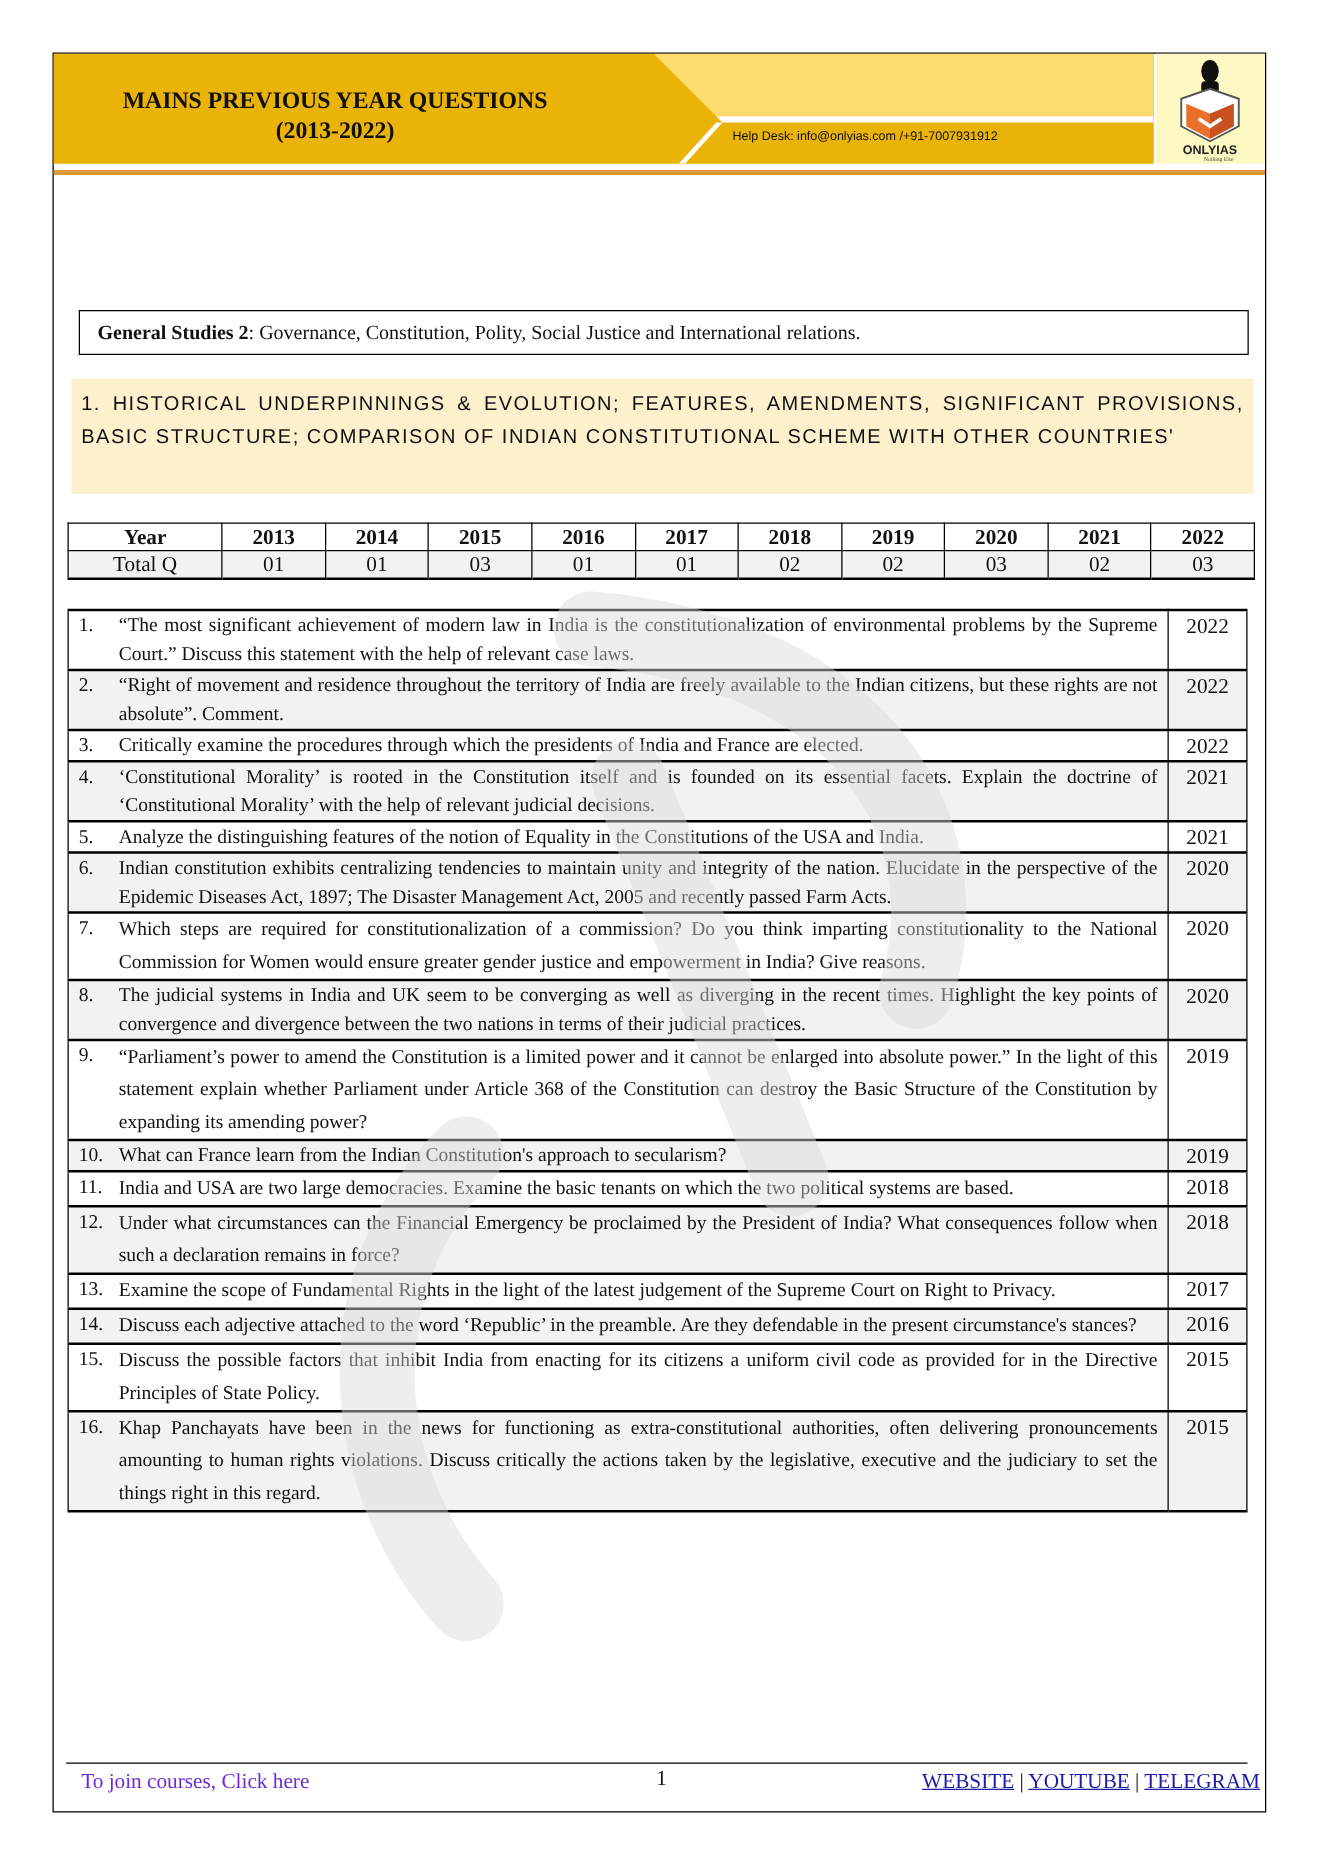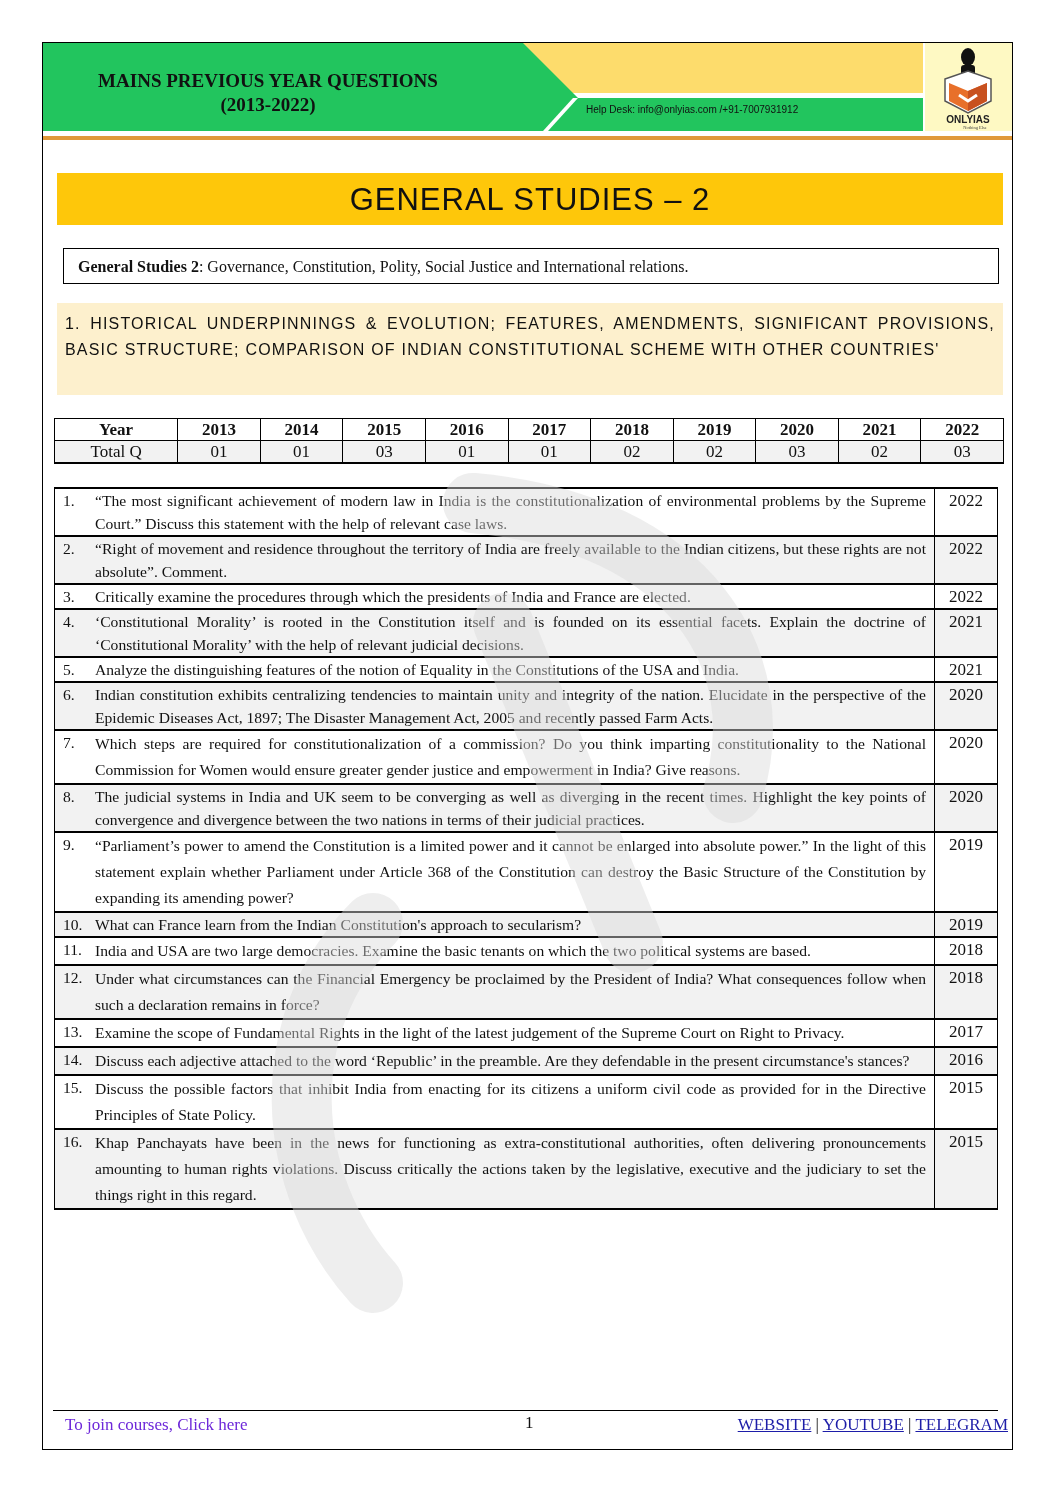--- a/index.html
+++ b/index.html
@@ -2,21 +2,21 @@
 <html><head>
   <meta charset="utf-8">
   <style>
     html, body { margin: 0; padding: 0; background: #ffffff; }
     body { width: 1058px; height: 1497px; position: relative; overflow: hidden;
       font-family: "DejaVu Serif", "Liberation Serif", serif; color: #111; }
     .page { position: absolute; left: 42px; top: 42px; width: 971px; height: 1408px;
       border: 1.5px solid #000; box-sizing: border-box; background: #fff; }
 
     
-    .hdr { position: absolute; left: 0; top: 0; width: 880px; height: 88px; background: #22c55e; overflow: hidden; }
+    .hdr { position: absolute; left: 0; top: 0; width: 880px; height: 88px; background: #eab308; overflow: hidden; }
     .hdr-light { position: absolute; left: 0; top: 0; width: 880px; height: 88px; }
     .hdr-title { position: absolute; left: 0; top: 26px; width: 450px; text-align: center;
       font-family: "Liberation Serif", serif; font-weight: bold; font-size: 19px; line-height: 24px; color: #111; }
     .hdr-help { position: absolute; left: 543px; top: 61px; font-family: "Liberation Sans", sans-serif; font-size: 10px; color: #111; }
     .logo { position: absolute; left: 882px; top: 0; width: 87px; height: 88px; background: #fef9c3; }
     .hdr-rule { position: absolute; left: 0; top: 93px; width: 969px; height: 4px; background: #e0993a; }
 
     
     .gs-band { position: absolute; left: 14px; top: 130px; width: 946px; height: 52px; background: #fec70a;
       text-align: center; font-family: "Liberation Sans", sans-serif; font-size: 31px; line-height: 54px; letter-spacing: 1px; color: #111; }
@@ -85,21 +85,20 @@
       <polygon points="24,40 43,48 62,40 62,58 43,68 24,58" fill="#e8702a"></polygon>
       <polygon points="43,48 62,40 62,58 43,68" fill="#c8511f"></polygon>
       <polyline points="34,52 43,58 52,52" fill="none" stroke="#fff" stroke-width="3"></polyline>
       <text x="43" y="80" text-anchor="middle" font-family="Liberation Sans, sans-serif" font-weight="bold" font-size="10" fill="#222">ONLYIAS</text>
       <text x="50" y="86" text-anchor="middle" font-family="Liberation Serif, serif" font-size="4.5" fill="#444">Nothing Else</text>
     </svg>
   </div>
 
   <div class="hdr-rule"></div>
 
-  <div class="gs-band">GENERAL STUDIES – 2</div>
 
   <div class="gs-desc">
     <b>General Studies 2</b><span>: Governance, Constitution, Polity, Social Justice and International relations.</span>
   </div>
 
   <div class="topic">1. HISTORICAL UNDERPINNINGS &amp; EVOLUTION; FEATURES, AMENDMENTS, SIGNIFICANT PROVISIONS, BASIC STRUCTURE; COMPARISON OF INDIAN CONSTITUTIONAL SCHEME WITH OTHER COUNTRIES'</div>
 
   <table class="ytable">
     <tbody>
         <tr>

